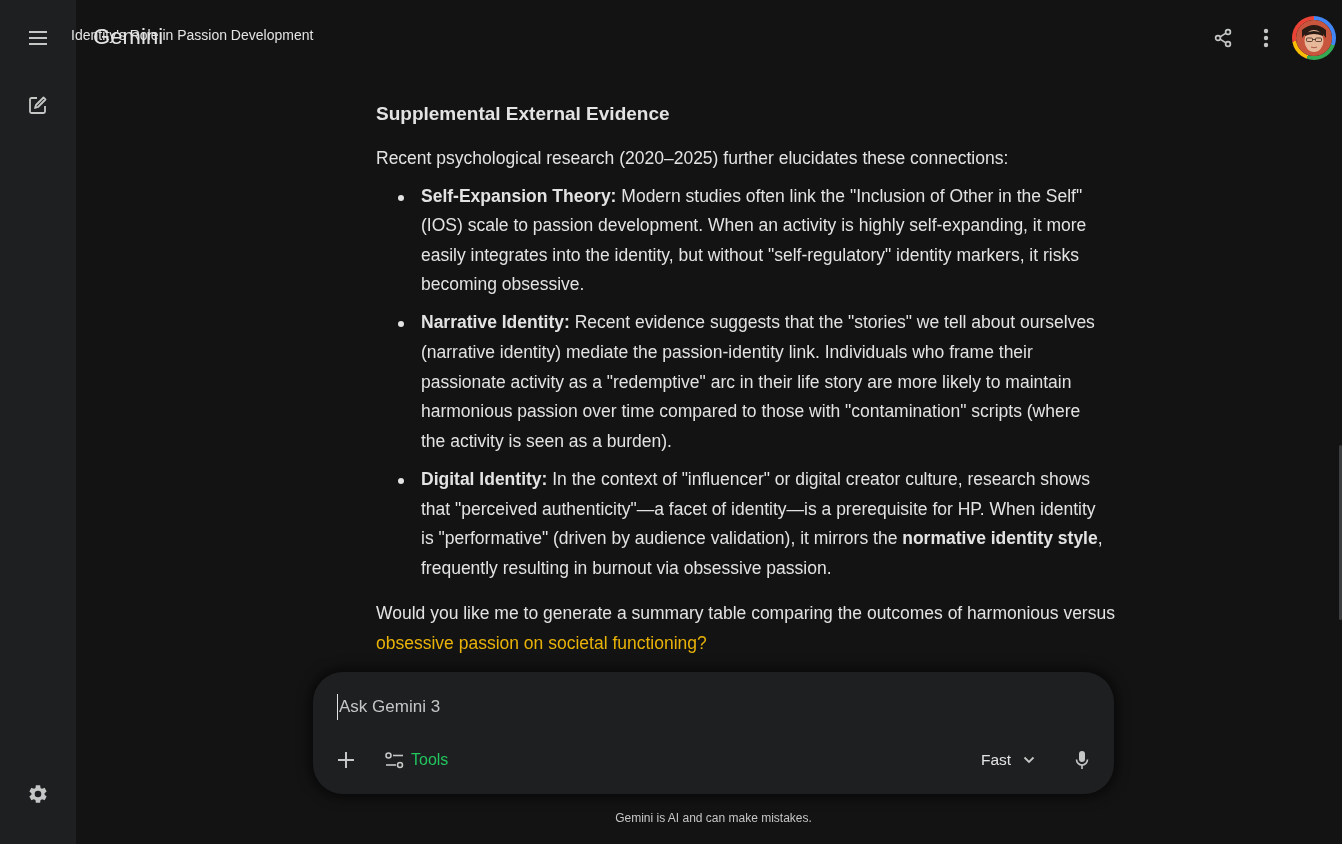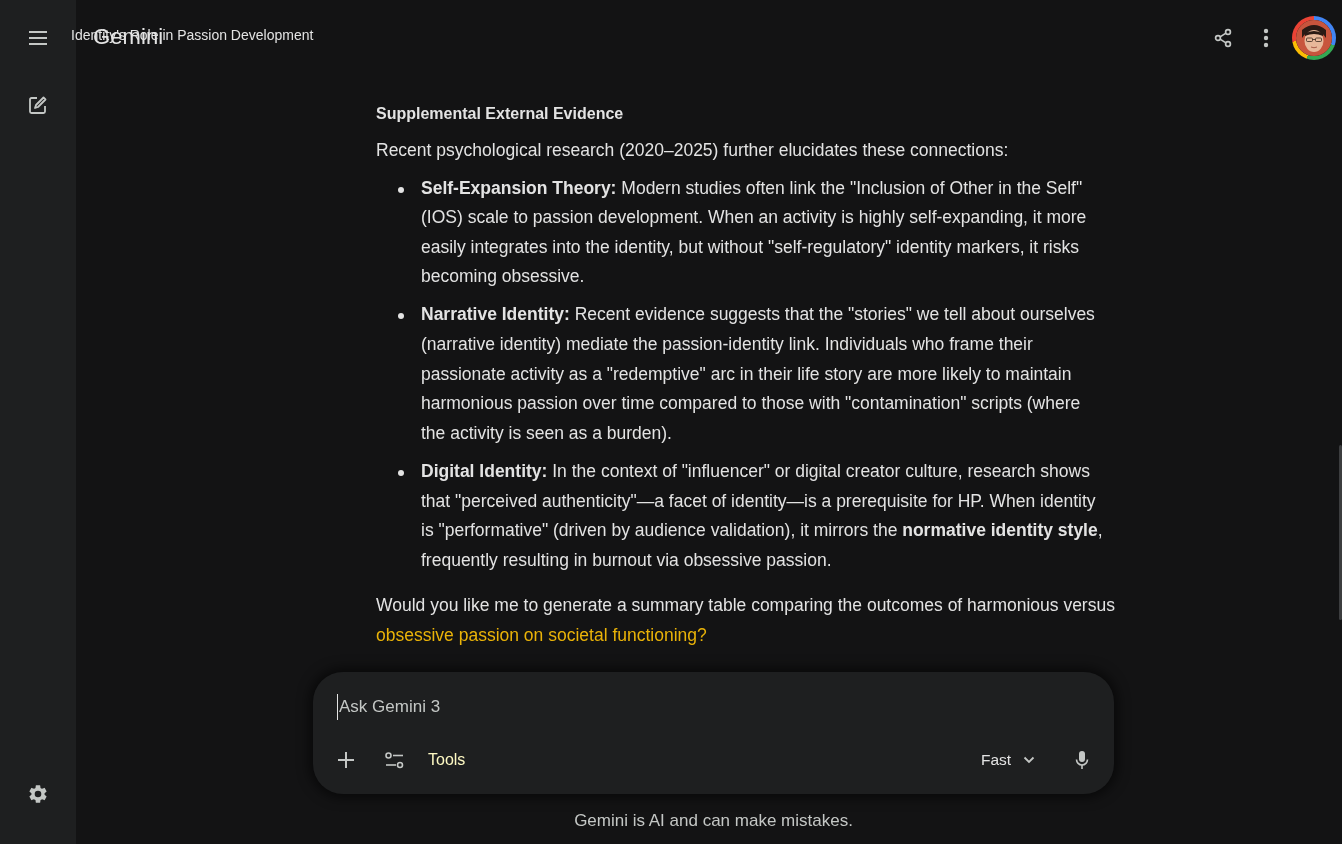--- a/index.html
+++ b/index.html
@@ -52,21 +52,21 @@
   .avatar-inner {
     width: 36px; height: 36px; border-radius: 50%; background: #131314;
     display: flex; align-items: center; justify-content: center; overflow: hidden;
   }
 
   .content {
     position: absolute; left: 376px; top: 100px; width: 740px;
     font-size: 17.5px; line-height: 29.6px; color: #e3e3e3;
   }
   .section-heading {
-    font-weight: bold; font-size: 16px; line-height: 28px; margin-bottom: 8px;
+    font-weight: bold; font-size: 19px; line-height: 28px; margin-bottom: 16px;
   }
   .intro { margin-bottom: 4px; }
   ul.bullets { list-style: none; margin: 8px; padding: 0; }
   ul.bullets li {
     position: relative; padding-left: 37px; margin-bottom: 8.5px;
   }
   ul.bullets li::before {
     content: ""; position: absolute; left: 14px; top: 13px;
     width: 6px; height: 6px; border-radius: 50%; background: #e3e3e3;
   }
@@ -86,35 +86,35 @@
     font-family: "Liberation Sans", "DejaVu Sans", sans-serif;
     border-left: 1.5px solid #e3e3e3; padding-left: 1px;
   }
   .prompt::placeholder { color: #c4c7c5; }
   .add-btn {
     position: absolute; left: 20px; top: 75px; width: 26px; height: 26px;
     display: flex; align-items: center; justify-content: center; cursor: pointer;
   }
   .tools-btn {
     position: absolute; left: 72px; top: 74px; height: 28px;
-    display: flex; align-items: center; gap: 24px; cursor: pointer;
-    font-size: 16px; color: #fef9c3;
+    display: flex; align-items: center; gap: 7px; cursor: pointer;
+    font-size: 16px; color: #22c55e;
   }
   .mode-btn {
     position: absolute; left: 668px; top: 74px; height: 28px;
     display: flex; align-items: center; gap: 12px; cursor: pointer;
     font-size: 15.5px; color: #e3e3e3; justify-content: center;
   }
   .mic-btn {
     position: absolute; left: 756px; top: 75px; width: 26px; height: 26px;
     display: flex; align-items: center; justify-content: center; cursor: pointer;
   }
   .disclaimer {
     position: absolute; left: 313px; width: 801px; top: 811px; text-align: center;
-    font-size: 17px; color: #c4c7c5;
+    font-size: 12px; color: #c4c7c5;
   }
   .scrollbar {
     position: absolute; right: 0; top: 445px; width: 3px; height: 175px;
     background: #3c3d3f; border-radius: 2px;
   }
 </style>
 </head>
 <body>
 
 <div class="sidebar">

